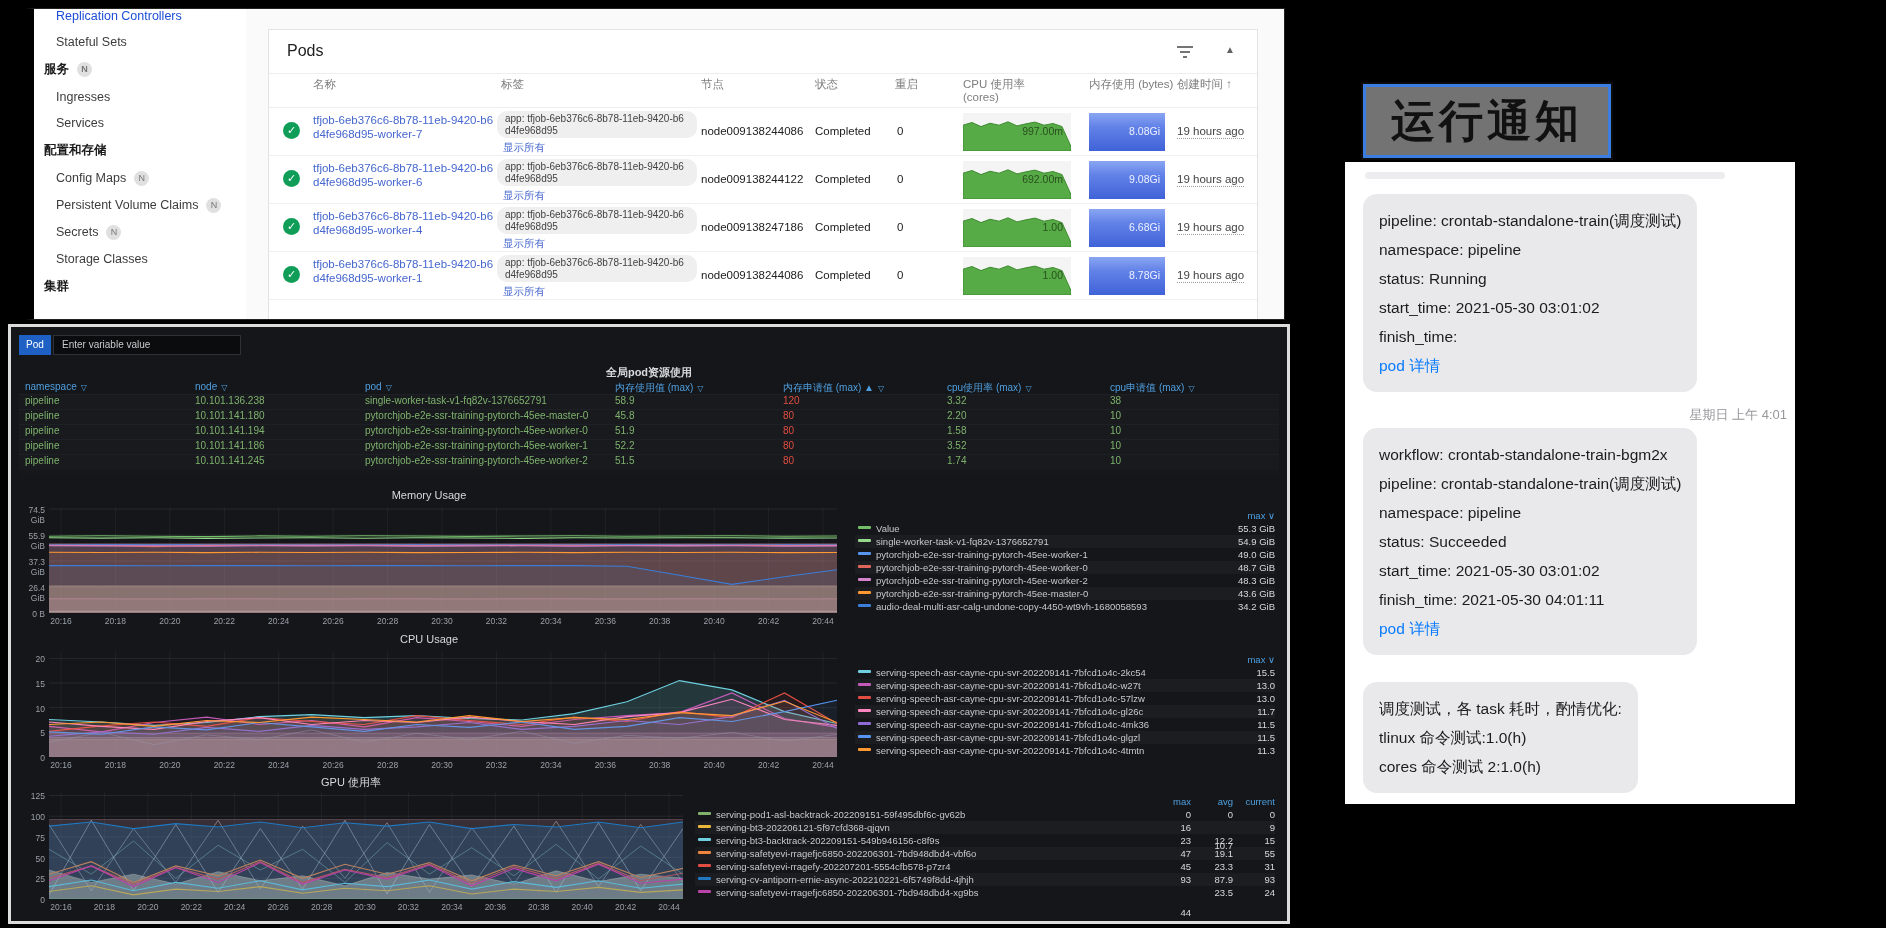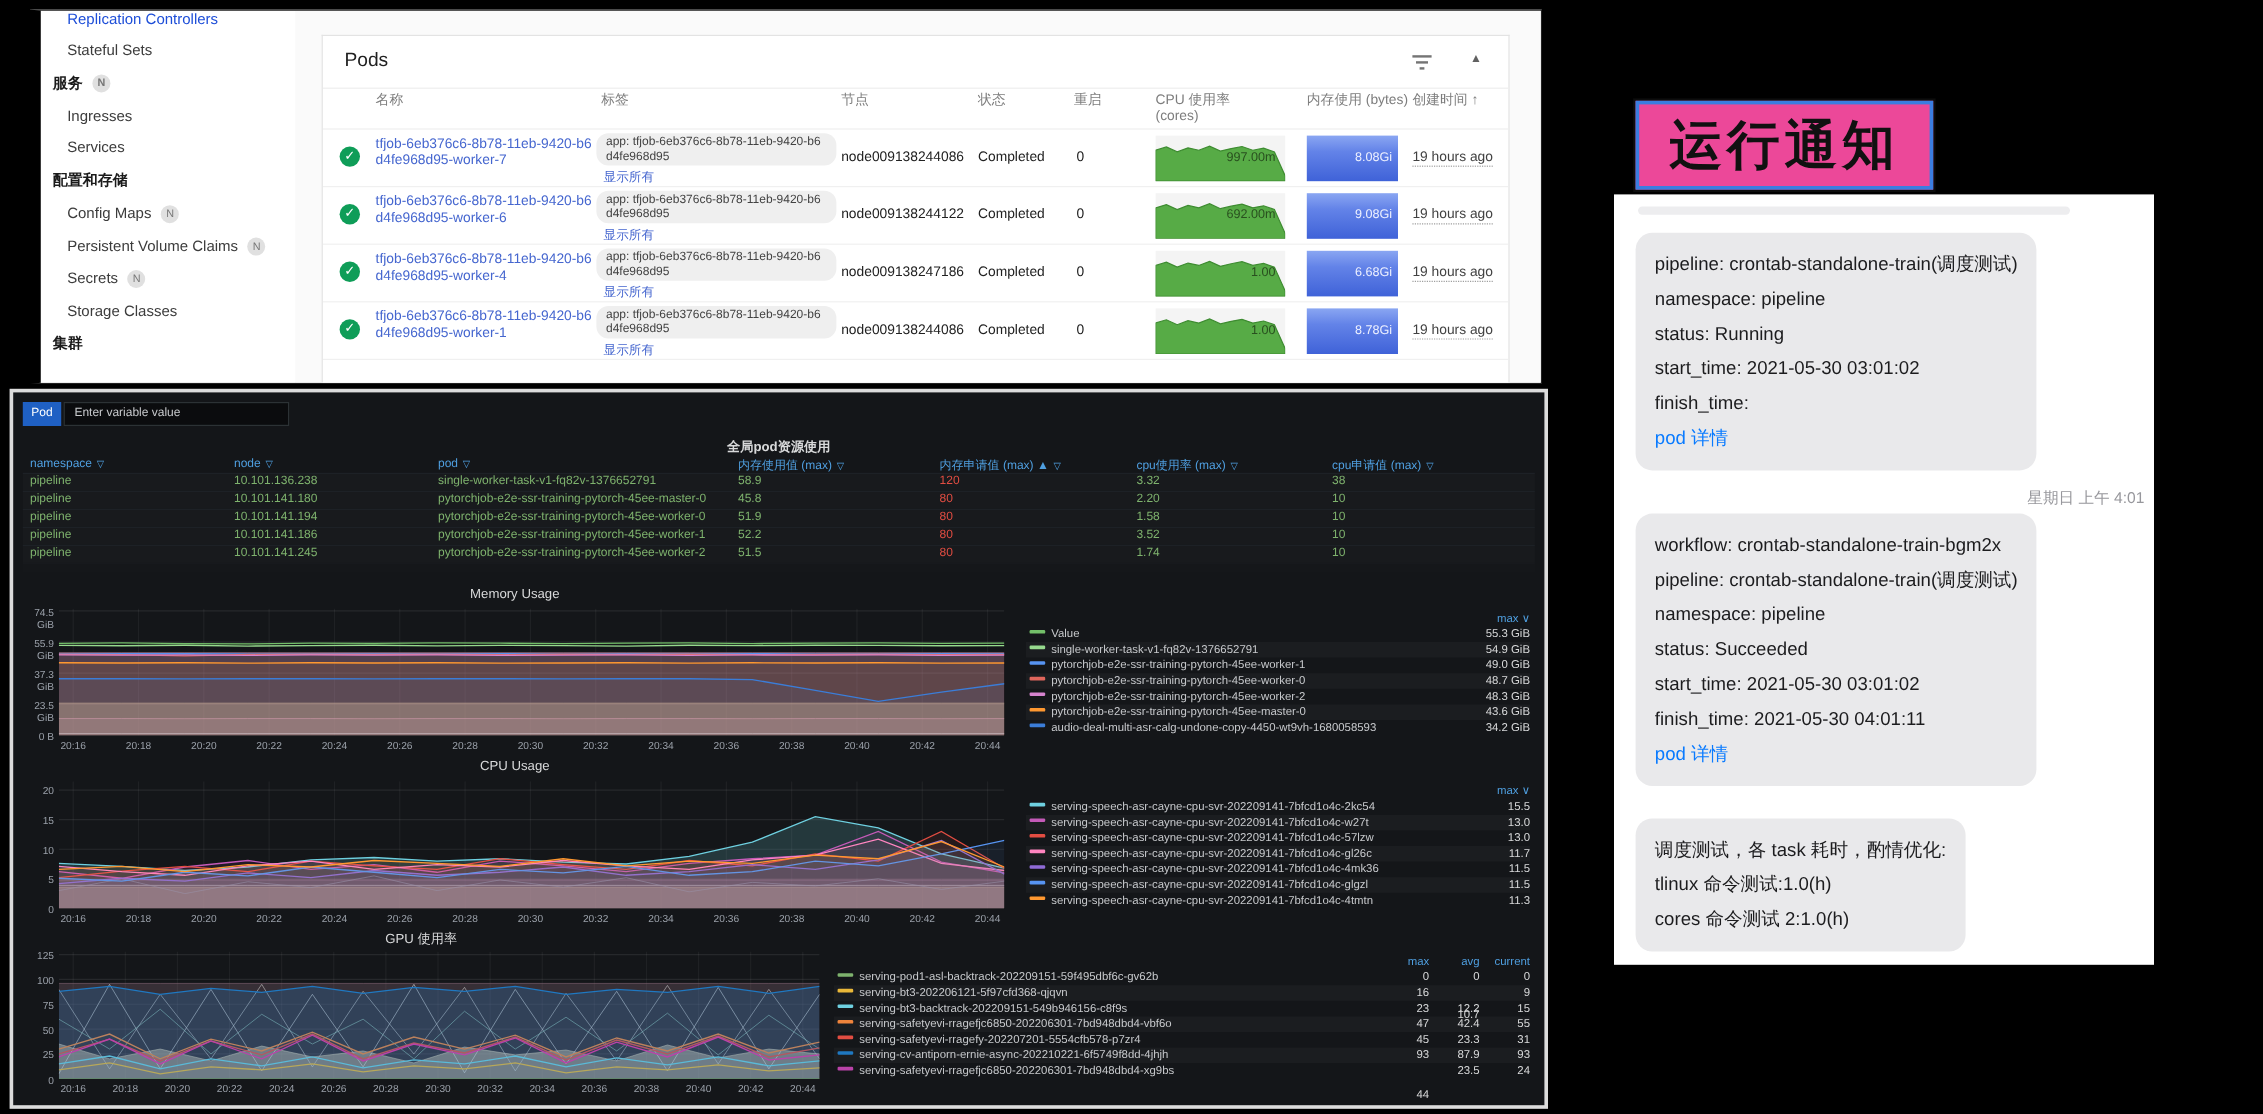--- a/index.html
+++ b/index.html
@@ -67,21 +67,21 @@
   .legend{position:absolute;font-size:9.5px;}
   .leg-row{position:relative;height:13px;line-height:13px;white-space:nowrap;}
   .leg-row:nth-child(odd){background:rgba(255,255,255,0.03);}
   .leg-dash{display:inline-block;width:13px;height:3px;border-radius:1px;vertical-align:3px;margin:0 5px 0 3px;}
   .leg-name{color:#c7c9cc;cursor:pointer;}
   .leg-val{position:absolute;top:0;text-align:right;color:#d8d9da;}
   .leg-hdr{color:#4f9fe0;background:none !important;}
   .leg-hdr .leg-val{color:#4f9fe0;cursor:pointer;}
 
   
-  #notice-title-box{position:absolute;left:1363px;top:84px;width:248px;height:74px;background:#ec4899;
+  #notice-title-box{position:absolute;left:1363px;top:84px;width:248px;height:74px;background:#737373;
     border:3px solid #3b7de0;box-shadow:0 0 0 2px #0d0d0d;display:flex;align-items:center;justify-content:center;}
   #notice-title{font-family:"Liberation Serif","DejaVu Serif",serif;font-size:44px;font-weight:bold;color:#111;letter-spacing:4px;}
   #chat-card{position:absolute;left:1345px;top:162px;width:450px;height:642px;background:#fff;overflow:hidden;}
   .scroll-remnant{position:absolute;left:20px;top:10px;right:70px;height:7px;background:#ededef;border-radius:4px;}
   .bubble{position:absolute;left:18px;background:#e9e9eb;border-radius:14px;padding:12px 16px;
     font-size:15.5px;line-height:29px;color:#1c1c1e;max-width:392px;}
   .bubble .pod-link{color:#0a7bff;cursor:pointer;}
   .chat-ts{position:absolute;right:8px;text-align:right;font-size:13px;color:#97979c;}
 </style>
 </head>
@@ -307,21 +307,21 @@
             <path d="M0.0,38.8 L52.5,38.9 L105.1,38.8 L157.6,39.1 L210.1,38.8 L262.7,38.9 L315.2,38.8 L367.7,39.1 L420.3,38.9 L472.8,38.8 L525.3,39.1 L577.9,38.8 L630.4,38.9 L682.9,38.8 L735.5,39.1 L788.0,38.9 L788,106 L0,106 Z" fill="#d683ce" fill-opacity="0.06"></path>
             <path d="M0.0,38.8 L52.5,38.9 L105.1,38.8 L157.6,39.1 L210.1,38.8 L262.7,38.9 L315.2,38.8 L367.7,39.1 L420.3,38.9 L472.8,38.8 L525.3,39.1 L577.9,38.8 L630.4,38.9 L682.9,38.8 L735.5,39.1 L788.0,38.9 " fill="none" stroke="#d683ce" stroke-width="1.1"></path>
             <path d="M0.0,45.3 L52.5,45.5 L105.1,45.3 L157.6,45.6 L210.1,45.3 L262.7,45.5 L315.2,45.3 L367.7,45.6 L420.3,45.5 L472.8,45.3 L525.3,45.6 L577.9,45.3 L630.4,45.5 L682.9,45.3 L735.5,45.6 L788.0,45.5 L788,106 L0,106 Z" fill="#ff9830" fill-opacity="0.08"></path>
             <path d="M0.0,45.3 L52.5,45.5 L105.1,45.3 L157.6,45.6 L210.1,45.3 L262.7,45.5 L315.2,45.3 L367.7,45.6 L420.3,45.5 L472.8,45.3 L525.3,45.6 L577.9,45.3 L630.4,45.5 L682.9,45.3 L735.5,45.6 L788.0,45.5 " fill="none" stroke="#ff9830" stroke-width="1.1"></path>
             <path d="M0.0,58.6 L52.5,58.6 L105.1,58.7 L157.6,58.6 L210.1,58.6 L262.7,58.7 L315.2,58.6 L367.7,58.6 L420.3,58.7 L472.8,58.6 L525.3,58.6 L577.9,59.3 L630.4,68.3 L682.9,77.4 L735.5,69.7 L788.0,62.8 L788,106 L0,106 Z" fill="#3b7dd8" fill-opacity="0.08"></path>
             <path d="M0.0,58.6 L52.5,58.6 L105.1,58.7 L157.6,58.6 L210.1,58.6 L262.7,58.7 L315.2,58.6 L367.7,58.6 L420.3,58.7 L472.8,58.6 L525.3,58.6 L577.9,59.3 L630.4,68.3 L682.9,77.4 L735.5,69.7 L788.0,62.8 " fill="none" stroke="#3b7dd8" stroke-width="1.1"></path>
           </svg>
           <div class="ylab" style="left: 0px; top: 16.0921px;">74.5 GiB</div>
           <div class="ylab" style="left: 0px; top: 42.0342px;">55.9 GiB</div>
           <div class="ylab" style="left: 0px; top: 67.9763px;">37.3 GiB</div>
-          <div class="ylab" style="left: 0px; top: 94.0579px;">23.5 GiB</div>
+          <div class="ylab" style="left: 0px; top: 94.0579px;">26.4 GiB</div>
           <div class="ylab" style="left: 0px; top: 120px;">0 B</div>
           <div class="xlab" style="left: 42px; top: 127px;">20:16</div>
           <div class="xlab" style="left: 96.4286px; top: 127px;">20:18</div>
           <div class="xlab" style="left: 150.857px; top: 127px;">20:20</div>
           <div class="xlab" style="left: 205.286px; top: 127px;">20:22</div>
           <div class="xlab" style="left: 259.714px; top: 127px;">20:24</div>
           <div class="xlab" style="left: 314.143px; top: 127px;">20:26</div>
           <div class="xlab" style="left: 368.571px; top: 127px;">20:28</div>
           <div class="xlab" style="left: 423px; top: 127px;">20:30</div>
           <div class="xlab" style="left: 477.429px; top: 127px;">20:32</div>
@@ -484,21 +484,21 @@
           <div class="xlab" style="left: 650px; top: 127px;">20:44</div>
           <div class="legend" style="left: 676px; top: 20px; width: 580px;">
             <div class="leg-row leg-hdr">
               <span class="leg-val" style="width: 42px; right: 84px;">max</span>
               <span class="leg-val" style="width: 42px; right: 42px;">avg</span>
               <span class="leg-val" style="width: 42px; right: 0px;">current</span>
             </div>
             <div class="leg-row"><span class="leg-dash" style="background: rgb(126, 178, 109);"></span><span class="leg-name">serving-pod1-asl-backtrack-202209151-59f495dbf6c-gv62b</span><span class="leg-val" style="width: 42px; right: 84px;">0</span><span class="leg-val" style="width: 42px; right: 42px;">0</span><span class="leg-val" style="width: 42px; right: 0px;">0</span></div>
             <div class="leg-row"><span class="leg-dash" style="background: rgb(234, 184, 57);"></span><span class="leg-name">serving-bt3-202206121-5f97cfd368-qjqvn</span><span class="leg-val" style="width: 42px; right: 84px;">16</span><span class="leg-val" style="width: 42px; right: 42px; margin-top: 18px;">10.7</span><span class="leg-val" style="width: 42px; right: 0px;">9</span></div>
             <div class="leg-row"><span class="leg-dash" style="background: rgb(110, 208, 224);"></span><span class="leg-name">serving-bt3-backtrack-202209151-549b946156-c8f9s</span><span class="leg-val" style="width: 42px; right: 84px;">23</span><span class="leg-val" style="width: 42px; right: 42px;">12.2</span><span class="leg-val" style="width: 42px; right: 0px;">15</span></div>
-            <div class="leg-row"><span class="leg-dash" style="background: rgb(239, 132, 60);"></span><span class="leg-name">serving-safetyevi-rragefjc6850-202206301-7bd948dbd4-vbf6o</span><span class="leg-val" style="width: 42px; right: 84px;">47</span><span class="leg-val" style="width: 42px; right: 42px;">42.4</span><span class="leg-val" style="width: 42px; right: 0px;">55</span></div>
+            <div class="leg-row"><span class="leg-dash" style="background: rgb(239, 132, 60);"></span><span class="leg-name">serving-safetyevi-rragefjc6850-202206301-7bd948dbd4-vbf6o</span><span class="leg-val" style="width: 42px; right: 84px;">47</span><span class="leg-val" style="width: 42px; right: 42px;">19.1</span><span class="leg-val" style="width: 42px; right: 0px;">55</span></div>
             <div class="leg-row"><span class="leg-dash" style="background: rgb(226, 77, 66);"></span><span class="leg-name">serving-safetyevi-rragefy-202207201-5554cfb578-p7zr4</span><span class="leg-val" style="width: 42px; right: 84px;">45</span><span class="leg-val" style="width: 42px; right: 42px;">23.3</span><span class="leg-val" style="width: 42px; right: 0px;">31</span></div>
             <div class="leg-row"><span class="leg-dash" style="background: rgb(31, 120, 193);"></span><span class="leg-name">serving-cv-antiporn-ernie-async-202210221-6f5749f8dd-4jhjh</span><span class="leg-val" style="width: 42px; right: 84px;">93</span><span class="leg-val" style="width: 42px; right: 42px;">87.9</span><span class="leg-val" style="width: 42px; right: 0px;">93</span></div>
             <div class="leg-row"><span class="leg-dash" style="background: rgb(186, 67, 169);"></span><span class="leg-name">serving-safetyevi-rragefjc6850-202206301-7bd948dbd4-xg9bs</span><span class="leg-val" style="width: 42px; right: 84px; margin-top: 20px;">44</span><span class="leg-val" style="width: 42px; right: 42px;">23.5</span><span class="leg-val" style="width: 42px; right: 0px;">24</span></div>
           </div>
         </div>
     </div>
   </section>
 
   <div id="notice-title-box">
     <span id="notice-title">运行通知</span>

